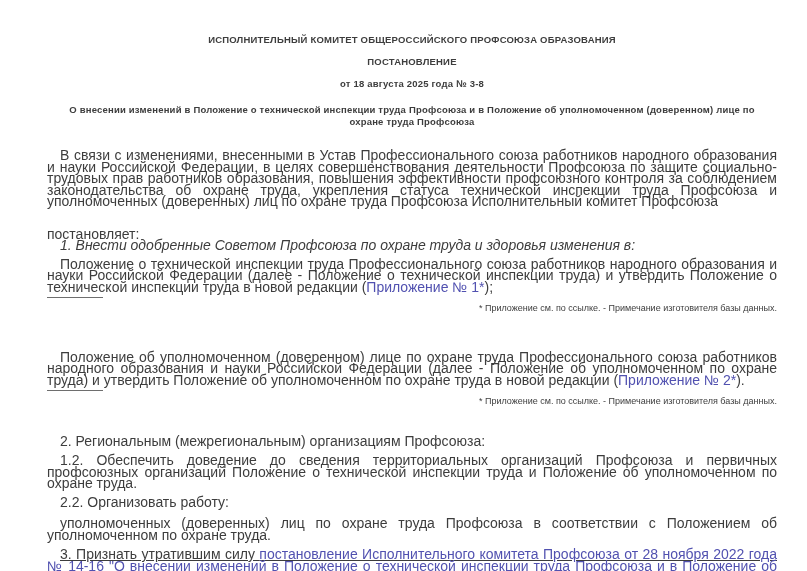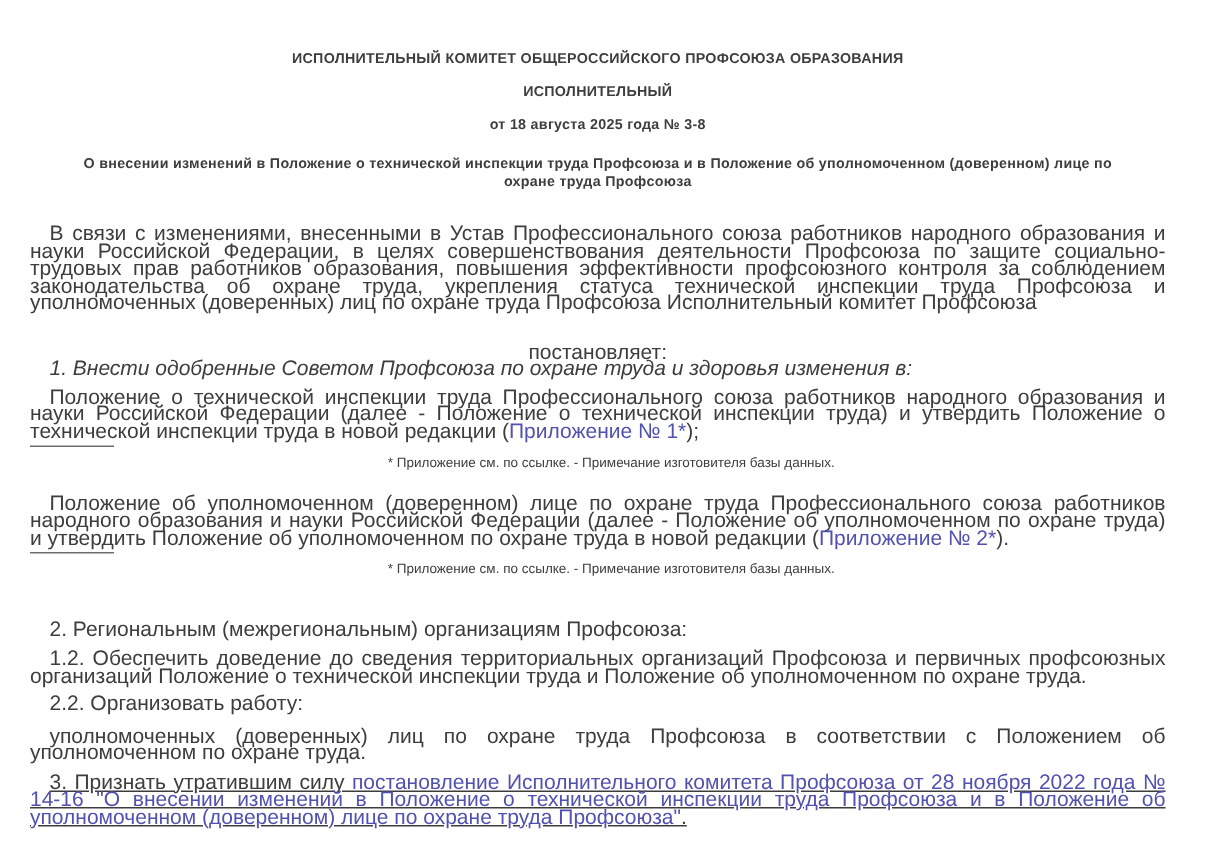--- a/index.html
+++ b/index.html
@@ -5,21 +5,21 @@
   * { margin: 0; padding: 0; box-sizing: border-box; }
   html, body { background: #ffffff; }
   .page {
     position: relative;
     width: 807px;
     height: 571px;
     background: #ffffff;
     font-family: "Liberation Sans", sans-serif;
     color: #3d3d3d;
     overflow: hidden;
-    padding: 34px 30px 0 20px;
+    padding: 34px 30px 0 47px;
   }
   
   .doc-header p {
     text-align: center;
     font-weight: bold;
     font-size: 9.5px;
     line-height: 12px;
     letter-spacing: 0.2px;
   }
   .org-name   { margin-top: 0; }
@@ -29,26 +29,26 @@
     margin: 14px auto 0 auto;
     max-width: 705px;
   }
   
   .doc-body p.para {
     font-size: 14px;
     line-height: 11.5px;
     text-align: justify;
     text-indent: 13px;
   }
-  .doc-body p.noindent { text-indent: 0; text-align: center; margin-top: 21px; }
+  .doc-body p.noindent { text-indent: 0; text-align: left; margin-top: 21px; }
   .m-intro   { margin-top: 22px; }
   .m-resolve { margin-top: 12px; }
   .m-item1   { margin-top: 0; font-style: italic; }
   .m-tech    { margin-top: 7px; }
-  .m-upol    { margin-top: 15px; }
+  .m-upol    { margin-top: 37px; }
   .m-item2   { margin-top: 28px; }
   .m-item2-1 { margin-top: 8px; }
   .m-item2-2 { margin-top: 7px; }
   .m-tech2   { margin-top: 8px; }
   .m-upol2   { margin-top: 10px; }
   .m-item3   { margin-top: 8px; text-decoration: underline; }
   
   a.doclink {
     color: #5151b0;
     text-decoration: none;
@@ -59,31 +59,31 @@
   .footnote-rule {
     width: 56px;
     height: 0;
     border-top: 1px solid #6e6e6e;
   }
   .footnote p {
     margin-top: 5px;
     font-size: 9px;
     line-height: 11.5px;
     text-indent: 18px;
-    text-align: center;
+    text-align: right;
   }
 </style>
 </head>
 <body>
 
 <div class="page">
 
   <div class="doc-header">
     <p class="org-name">ИСПОЛНИТЕЛЬНЫЙ КОМИТЕТ ОБЩЕРОССИЙСКОГО ПРОФСОЮЗА ОБРАЗОВАНИЯ</p>
-    <p class="doc-type">ИСПОЛНИТЕЛЬНЫЙ</p>
+    <p class="doc-type">ПОСТАНОВЛЕНИЕ</p>
     <p class="doc-date">от 18 августа 2025 года № 3-8</p>
     <p class="doc-title">О внесении изменений в Положение о технической инспекции труда Профсоюза и в Положение об уполномоченном (доверенном) лице по охране труда Профсоюза</p>
   </div>
 
   <div class="doc-body">
 
     <p class="para m-intro">В связи с изменениями, внесенными в Устав Профессионального союза работников народного образования и науки Российской Федерации, в целях совершенствования деятельности Профсоюза по защите социально-трудовых прав работников образования, повышения эффективности профсоюзного контроля за соблюдением законодательства об охране труда, укрепления статуса технической инспекции труда Профсоюза и уполномоченных (доверенных) лиц по охране труда Профсоюза Исполнительный комитет Профсоюза</p>
 
     <p class="para noindent m-resolve">постановляет:</p>
 

